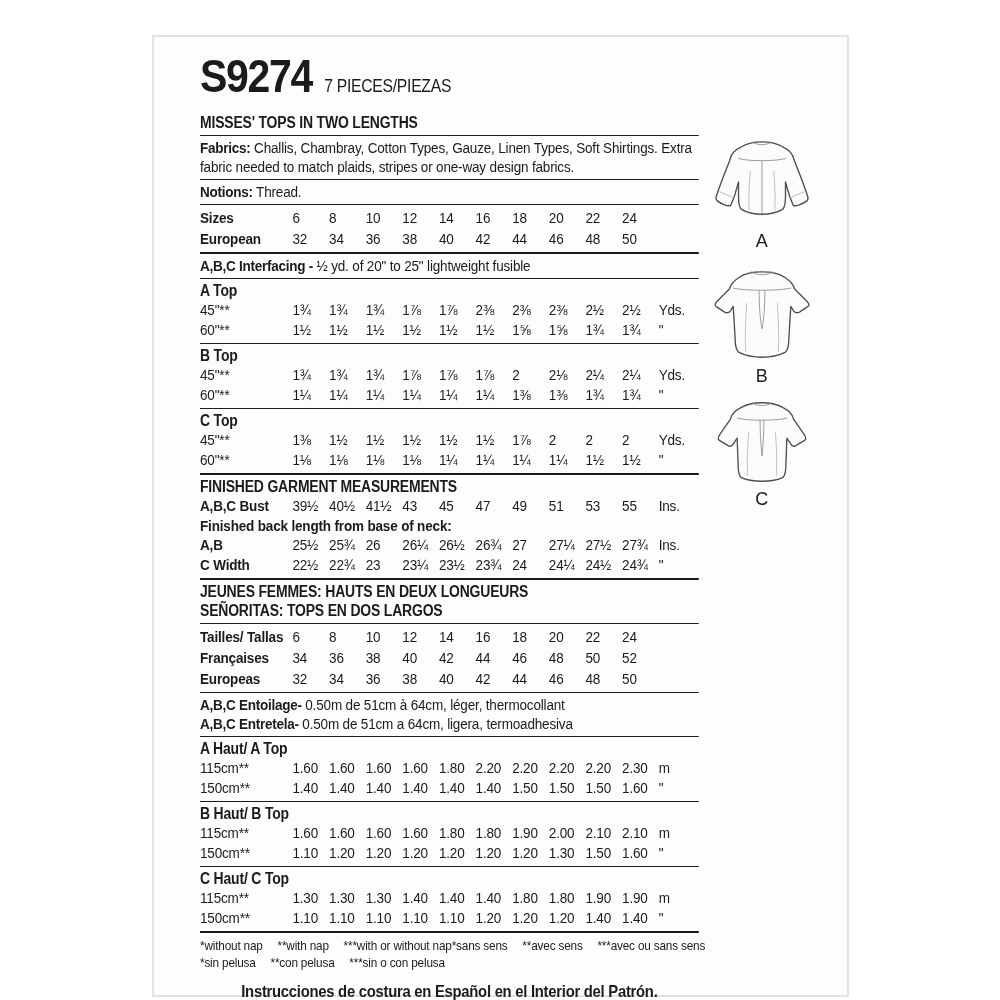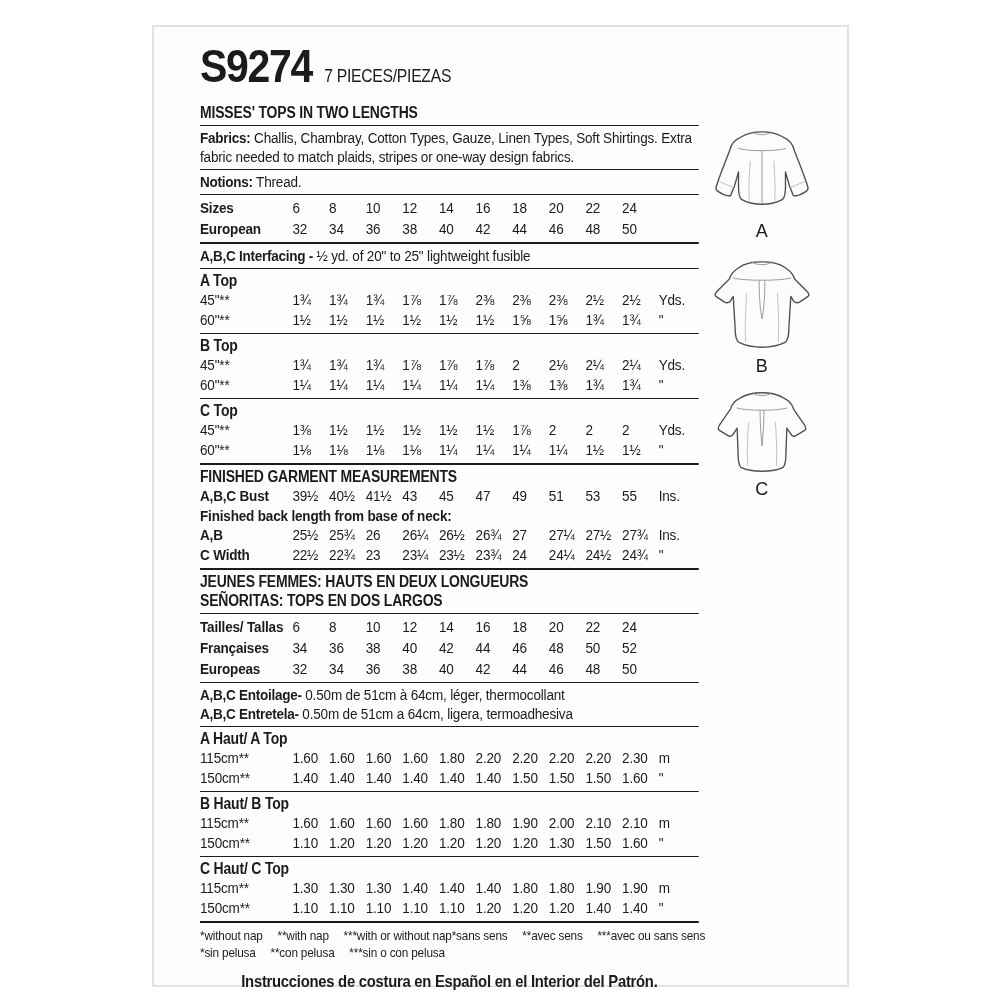--- a/index.html
+++ b/index.html
@@ -4,21 +4,21 @@
 <style>
   :root{ --ink:#1b1b1b; --card-bg:#fdfdfd; --card-border:#e2e2e2; --page-bg:#ffffff; }
   *{box-sizing:border-box;}
   html,body{margin:0;padding:0;}
   body{
     width:1000px;height:1000px;position:relative;background:var(--page-bg);
     font-family:"Liberation Sans",sans-serif;color:var(--ink);
     -webkit-font-smoothing:antialiased;
   }
   .card{
-    position:absolute;left:152px;top:25px;width:697px;height:962px;
+    position:absolute;left:152px;top:35px;width:697px;height:962px;
     background:var(--card-bg);border:2px solid var(--card-border);
   }
   .main{
     position:absolute;left:46px;top:14px;width:572px;
     transform:scaleX(0.872);transform-origin:0 0;
     letter-spacing:-0.2px;
   }
   .titlebar{display:flex;align-items:baseline;}
   .pattern-number{font-size:47px;font-weight:bold;letter-spacing:-1.5px;line-height:50px;}
   .pieces{font-size:18px;margin-left:14px;letter-spacing:-0.3px;}

